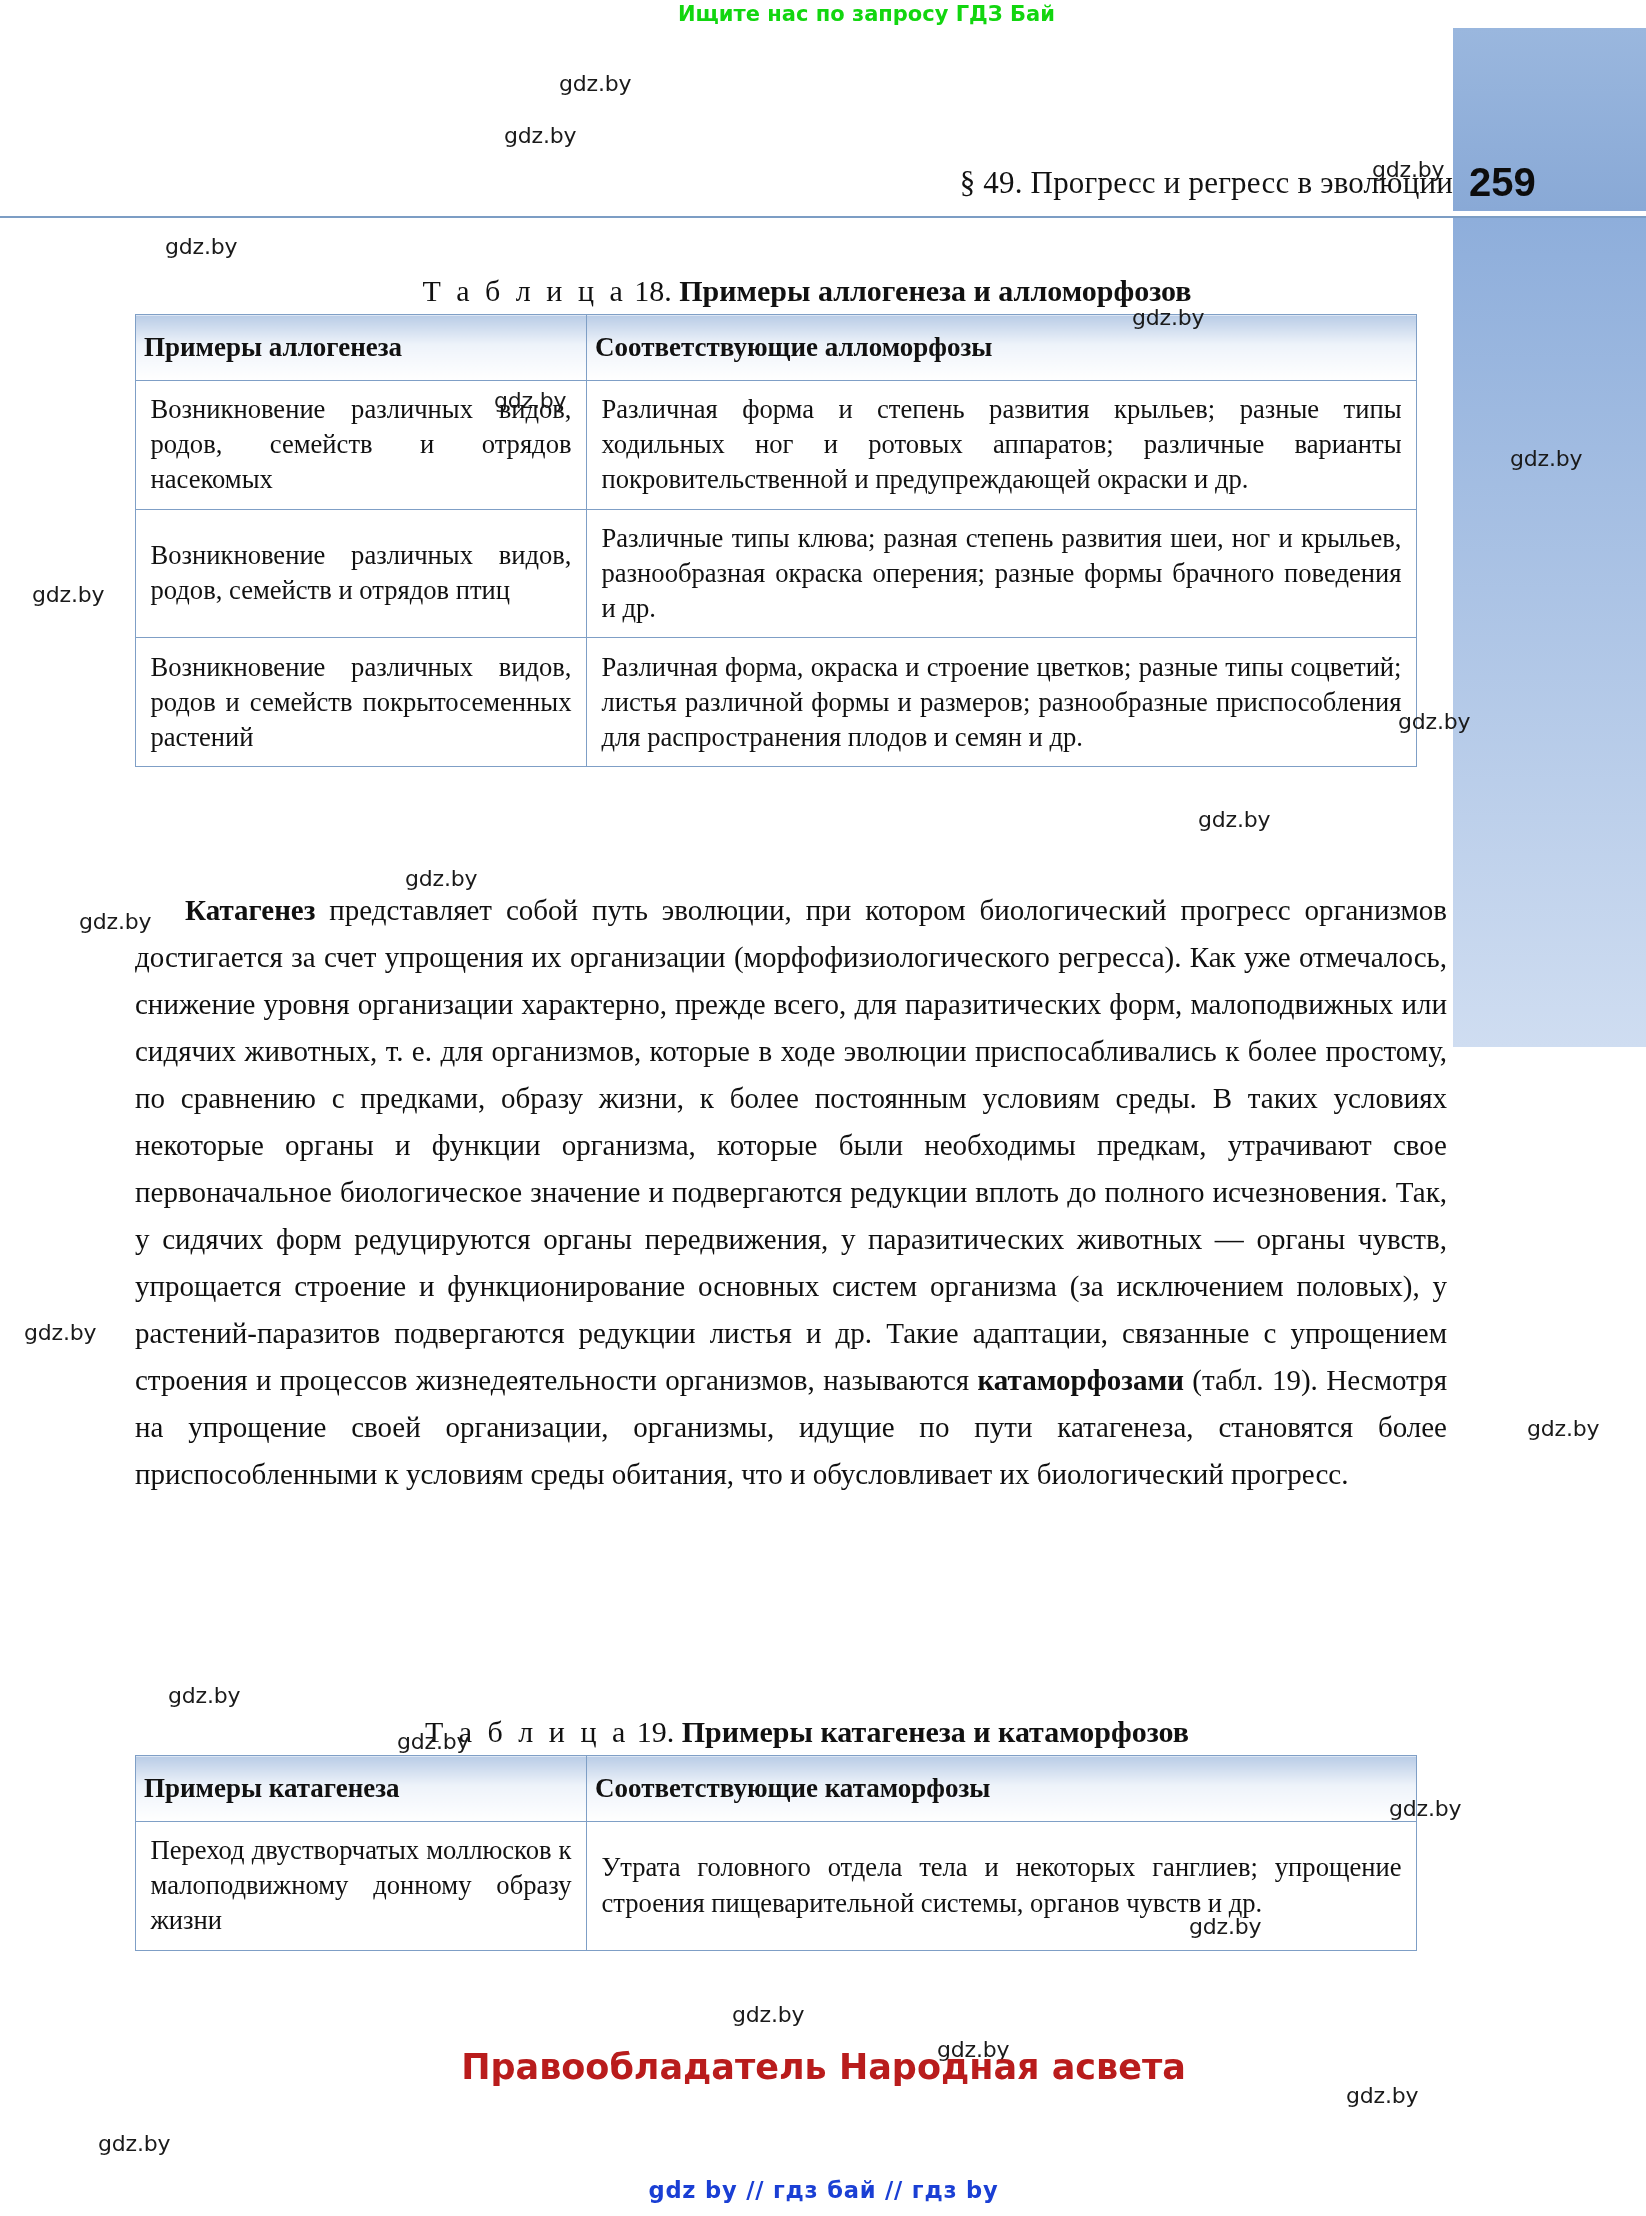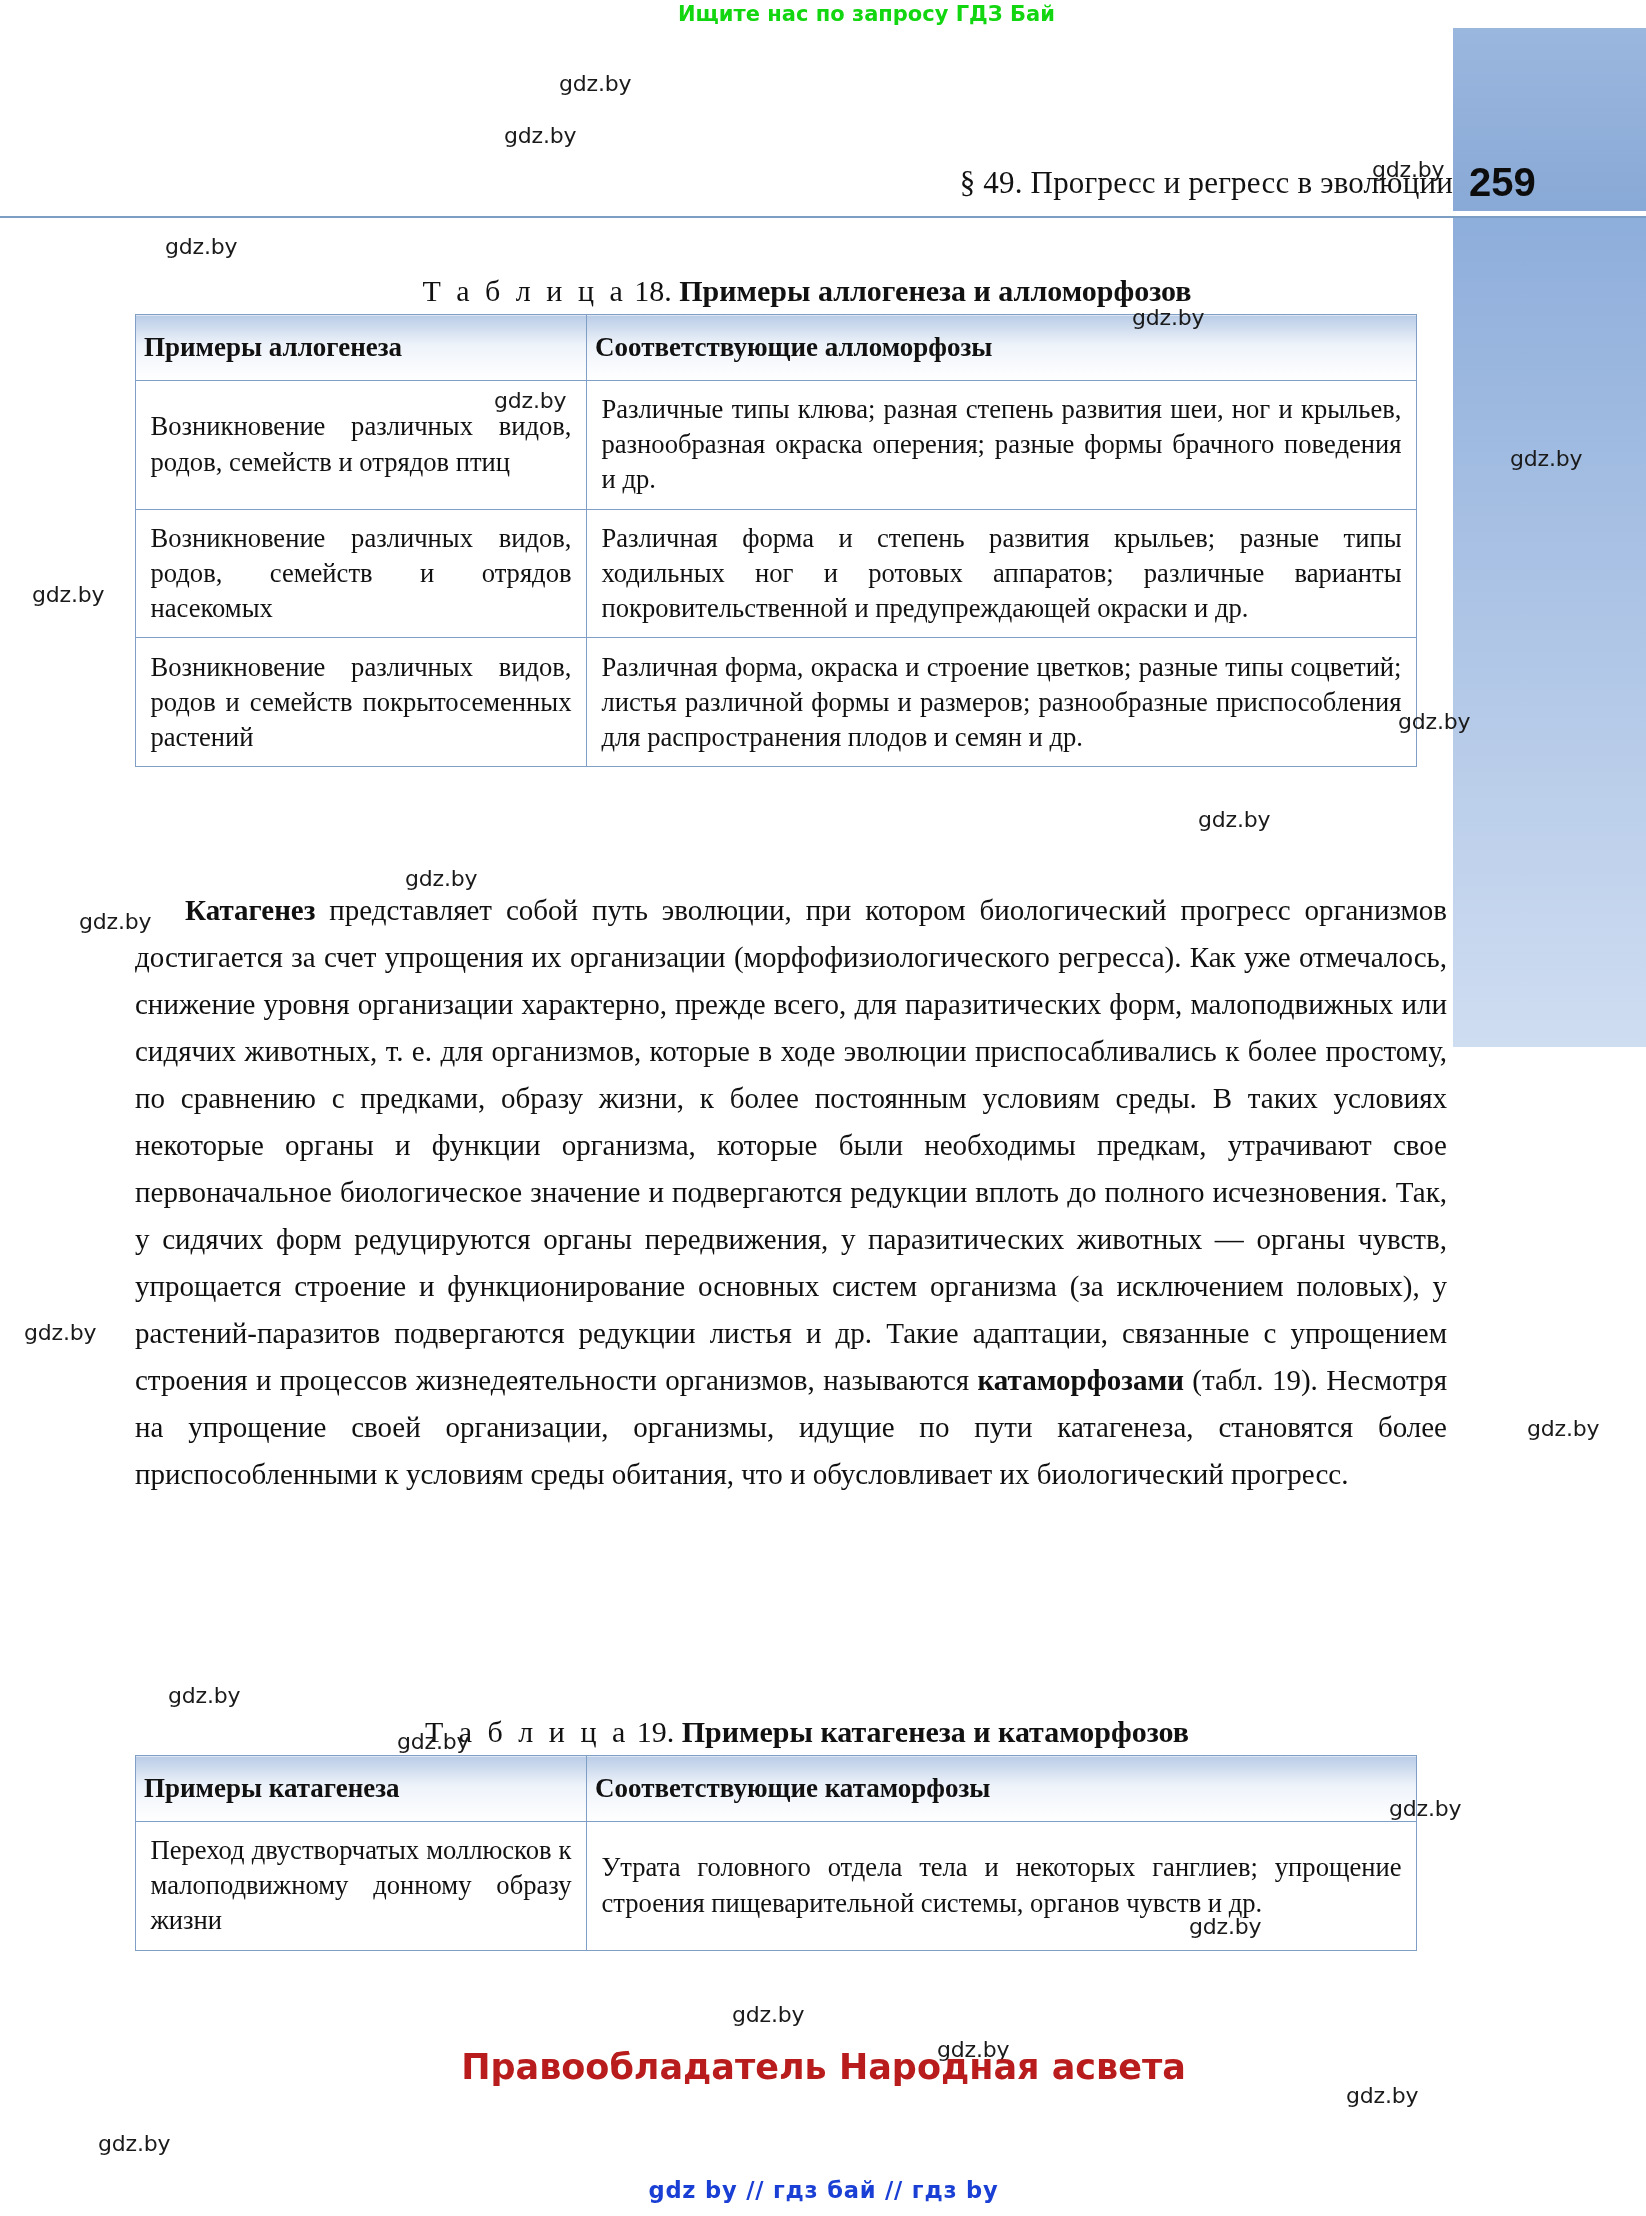--- a/index.html
+++ b/index.html
@@ -228,26 +228,26 @@
           <col class="c2">
         </colgroup>
       <thead>
         <tr>
           <th>Примеры аллогенеза</th>
           <th>Соответствующие алломорфозы</th>
         </tr>
       </thead>
       <tbody>
         <tr>
+          <td class="cell-just">Возникновение различных видов, родов, семейств и отрядов насекомых</td>
+          <td class="cell-just">Различная форма и степень развития крыльев; разные типы ходильных ног и ротовых аппаратов; различные варианты покровительственной и предупреждающей окраски и др.</td>
+        </tr>
+        <tr>
           <td class="cell-just">Возникновение различных видов, родов, семейств и отрядов птиц</td>
           <td class="cell-just">Различные типы клюва; разная степень развития шеи, ног и крыльев, разнообразная окраска оперения; разные формы брачного поведения и др.</td>
-        </tr>
-        <tr>
-          <td class="cell-just">Возникновение различных видов, родов, семейств и отрядов насекомых</td>
-          <td class="cell-just">Различная форма и степень развития крыльев; разные типы ходильных ног и ротовых аппаратов; различные варианты покровительственной и предупреждающей окраски и др.</td>
         </tr>
         <tr>
           <td class="cell-just">Возникновение различных видов, родов и семейств покрытосеменных растений</td>
           <td class="cell-just">Различная форма, окраска и строение цветков; разные типы соцветий; листья различной формы и размеров; разнообразные приспособления для распространения плодов и семян и др.</td>
         </tr>
       </tbody>
     </table>
   </div>
 
   <p id="para1" class="body-par"><b>Катагенез</b><span> представляет собой путь эволюции, при котором биологический прогресс организмов достигается за счет упрощения их организации (морфофизиологического регресса). Как уже отмечалось, снижение уровня организации характерно, прежде всего, для паразитических форм, малоподвижных или сидячих животных, т. е. для организмов, которые в ходе эволюции приспосабливались к более простому, по сравнению с предками, образу жизни, к более постоянным условиям среды. В таких условиях некоторые органы и функции организма, которые были необходимы предкам, утрачивают свое первоначальное биологическое значение и подвергаются редукции вплоть до полного исчезновения. Так, у сидячих форм редуцируются органы передвижения, у паразитических животных — органы чувств, упрощается строение и функционирование основных систем организма (за исключением половых), у растений-паразитов подвергаются редукции листья и др. Такие адаптации, связанные с упрощением строения и процессов жизнедеятельности организмов, называются </span><b>катаморфозами</b><span> (табл. 19). Несмотря на упрощение своей организации, организмы, идущие по пути катагенеза, становятся более приспособленными к условиям среды обитания, что и обусловливает их биологический прогресс.</span></p>

